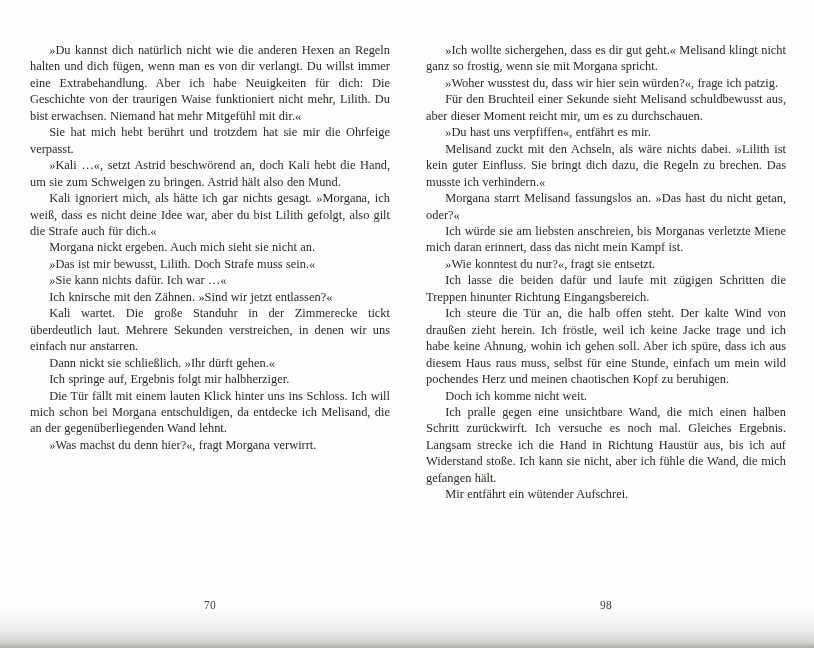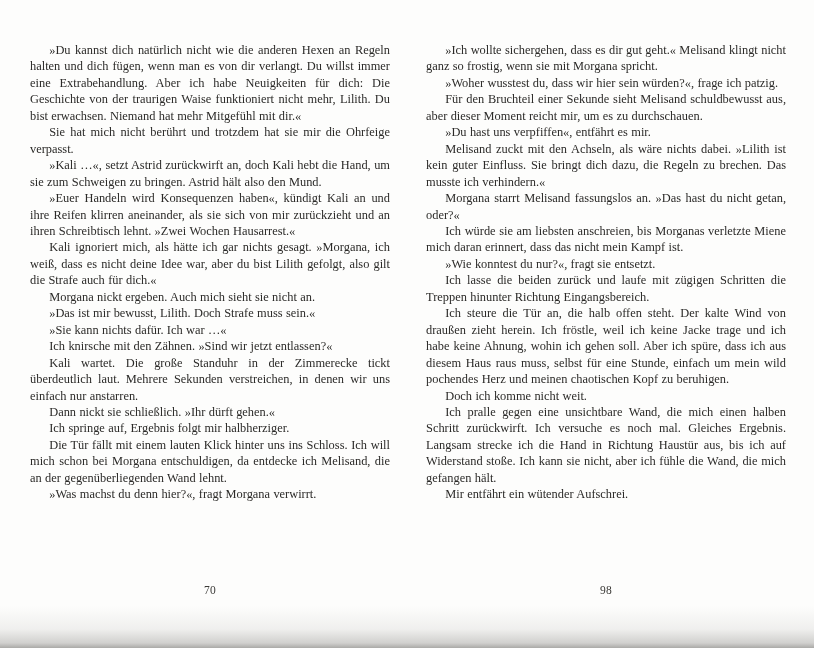--- a/index.html
+++ b/index.html
@@ -43,21 +43,21 @@
     word-spacing: 0.02em;
   }
   .page-text p {
     margin: 0;
     text-indent: 1.55em;
   }
   .page-number {
     position: absolute;
     left: 0;
     right: 0;
-    top: 542px;
+    top: 557px;
     text-align: center;
     font-size: 11.5px;
     color: #3a3936;
     letter-spacing: 0.03em;
   }
   .bottom-shadow {
     position: absolute;
     left: 0;
     right: 0;
     bottom: 0;
@@ -84,23 +84,22 @@
 </head>
 <body>
 
 <div class="canvas">
 
   <div class="spread">
 
     <div class="page">
       <div class="page-text" lang="de">
           <p>»Du kannst dich natürlich nicht wie die anderen Hexen an Regeln halten und dich fügen, wenn man es von dir verlangt. Du willst immer eine Extrabehandlung. Aber ich habe Neuigkeiten für dich: Die Geschichte von der traurigen Waise funktioniert nicht mehr, Lilith. Du bist erwachsen. Niemand hat mehr Mitgefühl mit dir.«</p>
-          <p>Sie hat mich nicht berührt und trotzdem hat sie mir die Ohrfeige verpasst.</p>
-          <p>»Kali …«, setzt Astrid zurückwirft an, doch Kali hebt die Hand, um sie zum Schweigen zu bringen. Astrid hält also den Mund.</p>
-          <p>»Euer Handeln wird Konsequenzen haben«, kündigt Kali an und ihre Reifen klirren aneinander, als sie sich von mir zurückzieht und an ihren Schreibtisch lehnt. »Zwei Wochen Hausarrest.«</p>
+          <p>Sie hat mich hebt berührt und trotzdem hat sie mir die Ohrfeige verpasst.</p>
+          <p>»Kali …«, setzt Astrid beschwörend an, doch Kali hebt die Hand, um sie zum Schweigen zu bringen. Astrid hält also den Mund.</p>
           <p>Kali ignoriert mich, als hätte ich gar nichts gesagt. »Morgana, ich weiß, dass es nicht deine Idee war, aber du bist Lilith gefolgt, also gilt die Strafe auch für dich.«</p>
           <p>Morgana nickt ergeben. Auch mich sieht sie nicht an.</p>
           <p>»Das ist mir bewusst, Lilith. Doch Strafe muss sein.«</p>
           <p>»Sie kann nichts dafür. Ich war …«</p>
           <p>Ich knirsche mit den Zähnen. »Sind wir jetzt entlassen?«</p>
           <p>Kali wartet. Die große Standuhr in der Zimmerecke tickt überdeutlich laut. Mehrere Sekunden verstreichen, in denen wir uns einfach nur anstarren.</p>
           <p>Dann nickt sie schließlich. »Ihr dürft gehen.«</p>
           <p>Ich springe auf, Ergebnis folgt mir halbherziger.</p>
           <p>Die Tür fällt mit einem lauten Klick hinter uns ins Schloss. Ich will mich schon bei Morgana entschuldigen, da entdecke ich Melisand, die an der gegenüberliegenden Wand lehnt.</p>
           <p>»Was machst du denn hier?«, fragt Morgana verwirrt.</p>
@@ -111,21 +110,21 @@
     <div class="page">
       <div class="page-text" lang="de">
           <p>»Ich wollte sichergehen, dass es dir gut geht.« Melisand klingt nicht ganz so frostig, wenn sie mit Morgana spricht.</p>
           <p>»Woher wusstest du, dass wir hier sein würden?«, frage ich patzig.</p>
           <p>Für den Bruchteil einer Sekunde sieht Melisand schuldbewusst aus, aber dieser Moment reicht mir, um es zu durchschauen.</p>
           <p>»Du hast uns verpfiffen«, entfährt es mir.</p>
           <p>Melisand zuckt mit den Achseln, als wäre nichts dabei. »Lilith ist kein guter Einfluss. Sie bringt dich dazu, die Regeln zu brechen. Das musste ich verhindern.«</p>
           <p>Morgana starrt Melisand fassungslos an. »Das hast du nicht getan, oder?«</p>
           <p>Ich würde sie am liebsten anschreien, bis Morganas verletzte Miene mich daran erinnert, dass das nicht mein Kampf ist.</p>
           <p>»Wie konntest du nur?«, fragt sie entsetzt.</p>
-          <p>Ich lasse die beiden zurück und laufe mit zügigen Schritten die Treppen hinunter Richtung Eingangsbereich.</p>
+          <p>Ich lasse die beiden dafür und laufe mit zügigen Schritten die Treppen hinunter Richtung Eingangsbereich.</p>
           <p>Ich steure die Tür an, die halb offen steht. Der kalte Wind von draußen zieht herein. Ich fröstle, weil ich keine Jacke trage und ich habe keine Ahnung, wohin ich gehen soll. Aber ich spüre, dass ich aus diesem Haus raus muss, selbst für eine Stunde, einfach um mein wild pochendes Herz und meinen chaotischen Kopf zu beruhigen.</p>
           <p>Doch ich komme nicht weit.</p>
           <p>Ich pralle gegen eine unsichtbare Wand, die mich einen halben Schritt zurückwirft. Ich versuche es noch mal. Gleiches Ergebnis. Langsam strecke ich die Hand in Richtung Haustür aus, bis ich auf Widerstand stoße. Ich kann sie nicht, aber ich fühle die Wand, die mich gefangen hält.</p>
           <p>Mir entfährt ein wütender Aufschrei.</p>
         </div>
       <div class="page-number">98</div>
     </div>
 
   </div>
 

